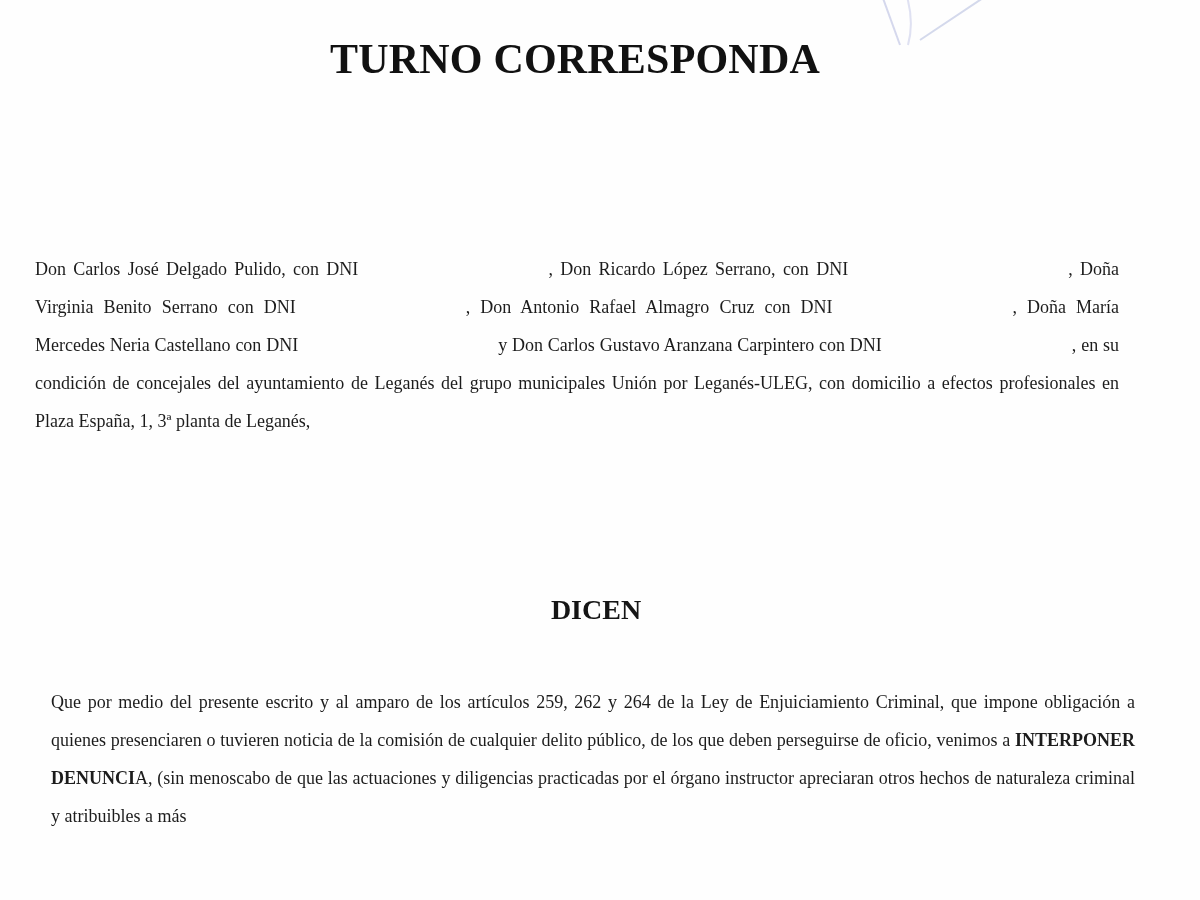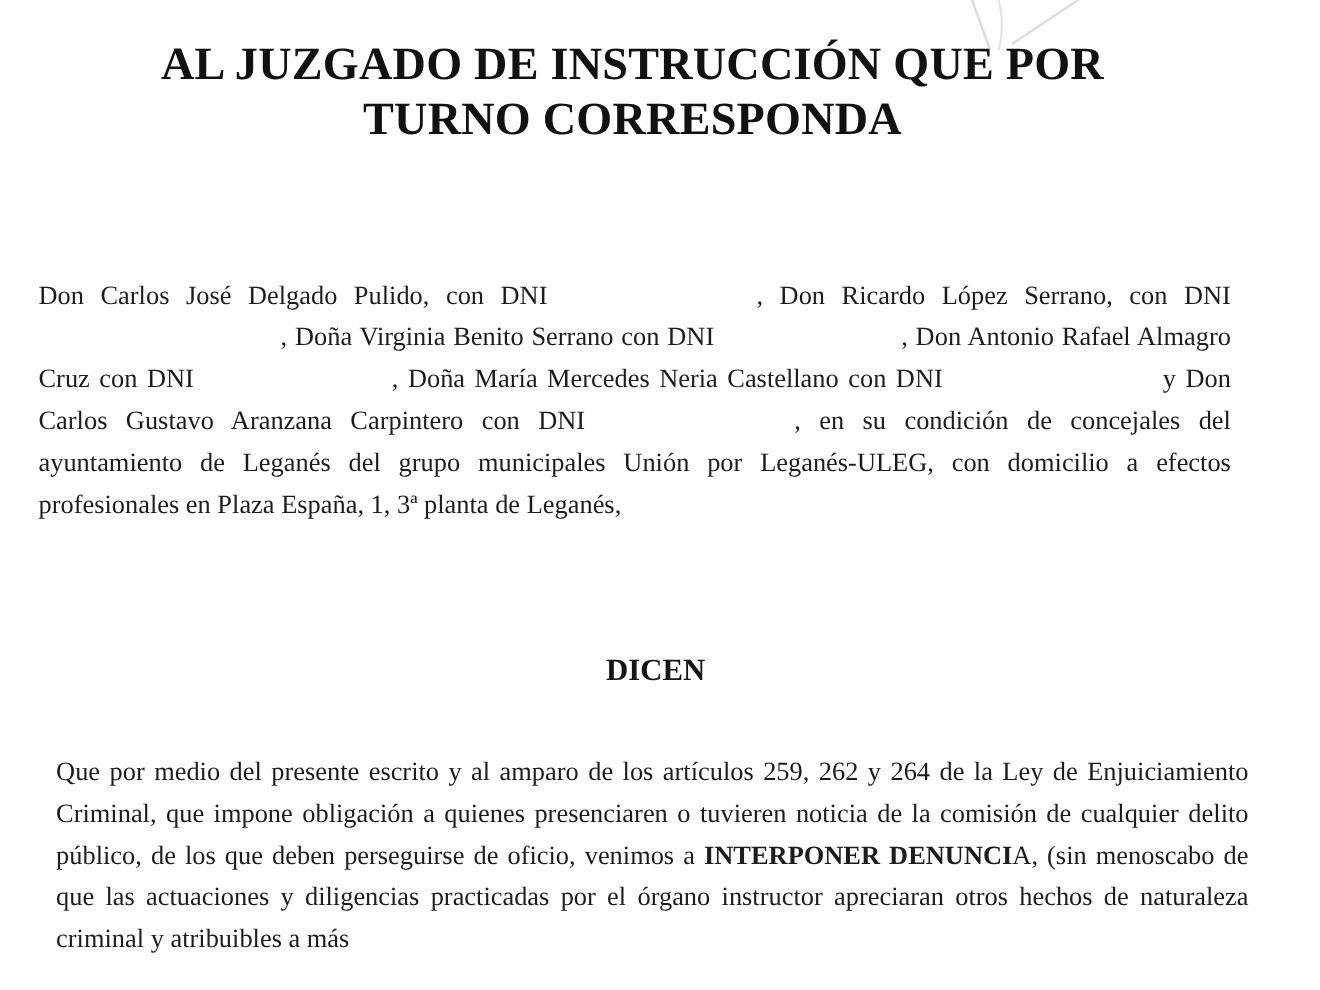--- a/index.html
+++ b/index.html
@@ -40,21 +40,21 @@
       font-size: 42px;
       line-height: 50px;
       letter-spacing: 0.2px;
       color: #111;
     }
     .title .line { display: block; }
     .body-text {
       position: absolute;
       left: 35px;
       width: 1084px;
-      font-size: 24px;
+      font-size: 18px;
       line-height: 38px;
       text-align: justify;
       text-align-last: left;
       color: #1c1c1c;
     }
     .para-intro { top: 250px; }
     .para-main { top: 667px; }
     .gap { display: inline-block; }
     .heading-dicen {
       position: absolute;
@@ -75,21 +75,20 @@
 
 <div class="page">
 
   <svg class="stamp-mark" viewBox="0 0 140 60">
     <path d="M20 0 L40 55" stroke="#c3c8e6" stroke-width="2" fill="none" opacity="0.7"></path>
     <path d="M45 0 Q55 30 48 55" stroke="#c9cde9" stroke-width="2" fill="none" opacity="0.6"></path>
     <path d="M135 0 L60 50" stroke="#b8bfe0" stroke-width="2" fill="none" opacity="0.6"></path>
   </svg>
 
   <h1 class="title">
-    <span class="line">AL JUZGADO DE INSTRUCCIÓN QUE POR</span>
     <span class="line">TURNO CORRESPONDA</span>
   </h1>
 
   <p class="body-text para-intro" style="margin:0;">
     <span>Don Carlos José Delgado Pulido, con DNI</span><span class="gap" style="width:190px;"></span><span>, Don Ricardo López Serrano, con DNI</span><span class="gap" style="width:220px;"></span><span>, Doña Virginia Benito Serrano con DNI</span><span class="gap" style="width:170px;"></span><span>, Don Antonio Rafael Almagro Cruz con DNI</span><span class="gap" style="width:180px;"></span><span>, Doña María Mercedes Neria Castellano con DNI</span><span class="gap" style="width:200px;"></span><span>y Don Carlos Gustavo Aranzana Carpintero con DNI</span><span class="gap" style="width:190px;"></span><span>, en su condición de concejales del ayuntamiento de Leganés del grupo municipales Unión por Leganés-ULEG, con domicilio a efectos profesionales en Plaza España, 1, 3ª planta de Leganés,</span>
   </p>
 
   <h2 class="heading-dicen" style="margin:0;">DICEN</h2>
 
   <p class="body-text para-main" style="margin:16px;">

